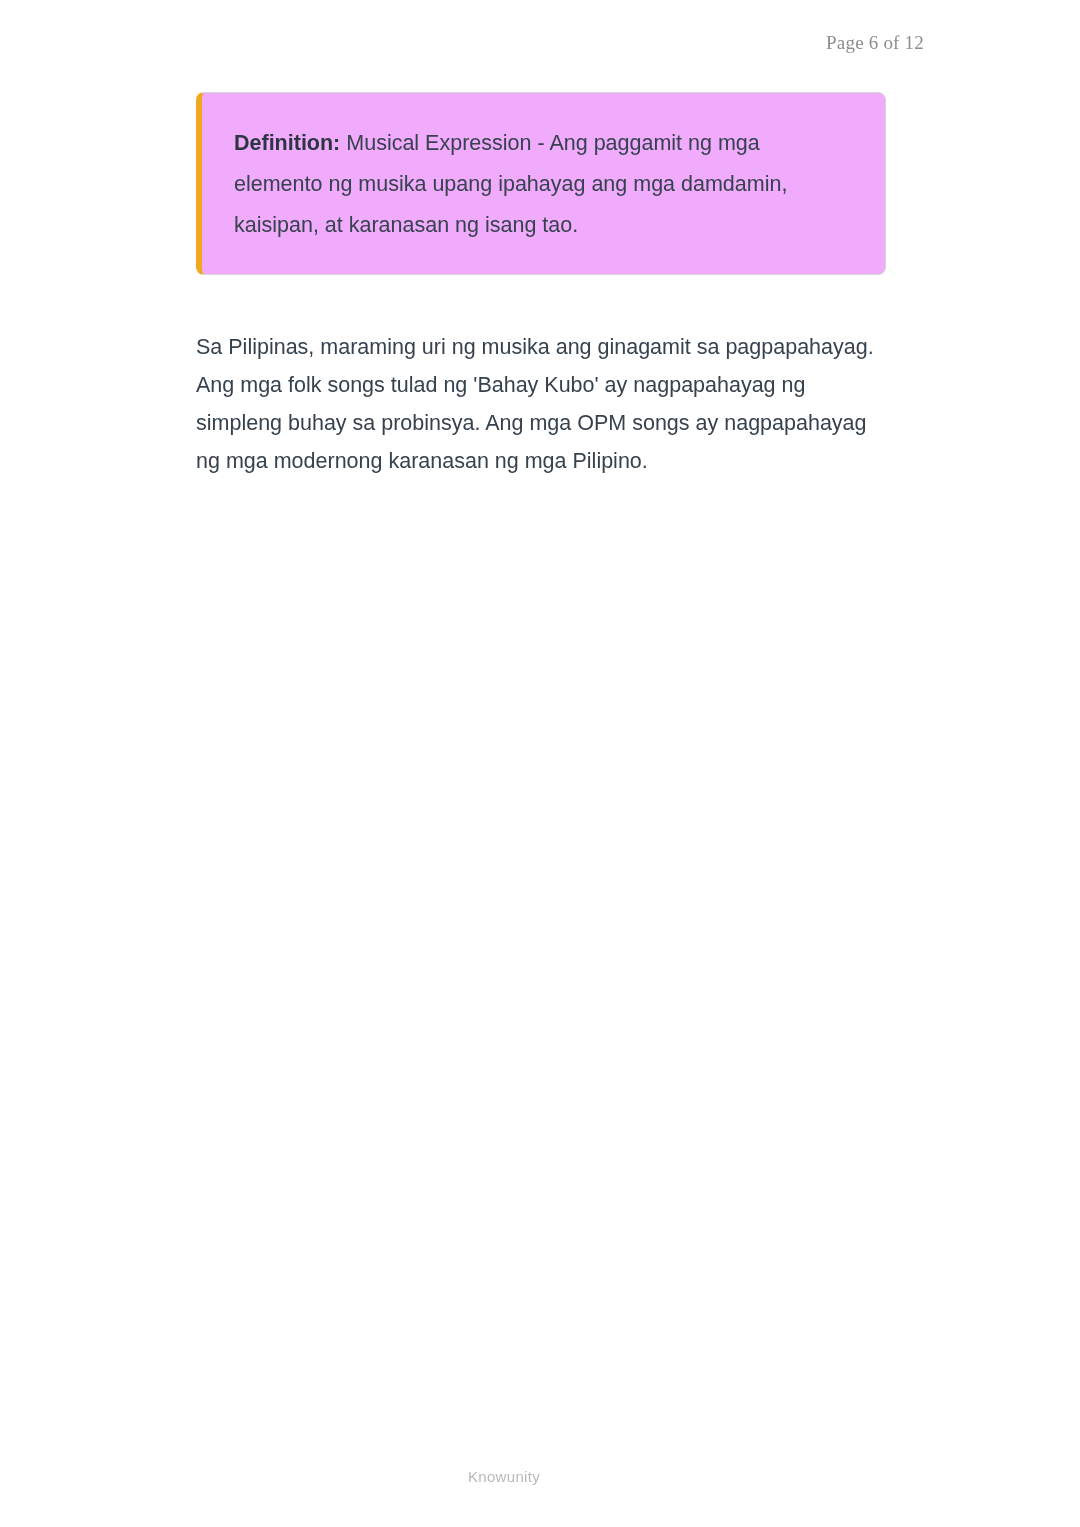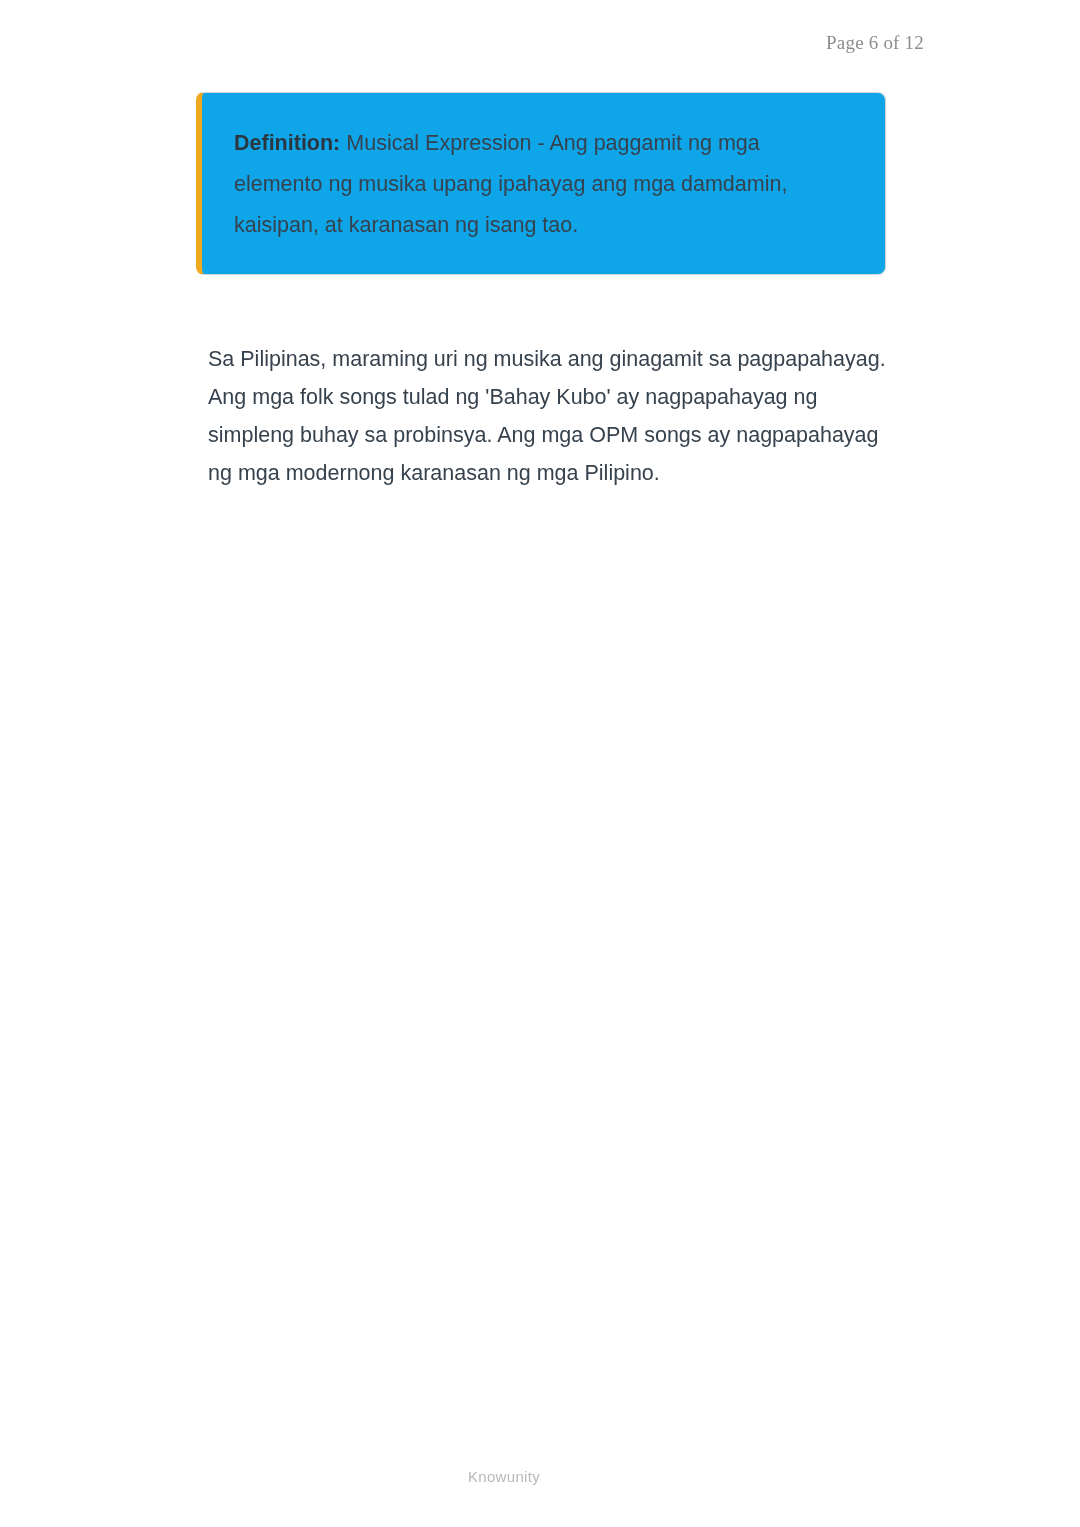--- a/index.html
+++ b/index.html
@@ -39,38 +39,38 @@
     top: 92px;
     width: 690px;
   }
 
   .definition-card {
     box-sizing: border-box;
     border: 1px solid #d6d6d6;
     border-radius: 8px;
     border-left: 6px solid #f0a81e;
     padding: 30px 34px 28px 32px;
-    background: #0ea5e9;
+    background: #f0abfc;
     width: 690px;
   }
 
   .definition-text {
     font-size: 21.5px;
     line-height: 41px;
     color: #36424d;
     margin: 0;
   }
 
   .definition-text .lead {
     font-weight: bold;
     color: #2b3640;
   }
 
   .body-paragraph {
-    margin: 12px;
+    margin: 0;
     padding-top: 53px;
     font-size: 21.5px;
     line-height: 38px;
     color: #36424d;
     width: 690px;
   }
 
   .footer-brand {
     position: absolute;
     left: 0;

